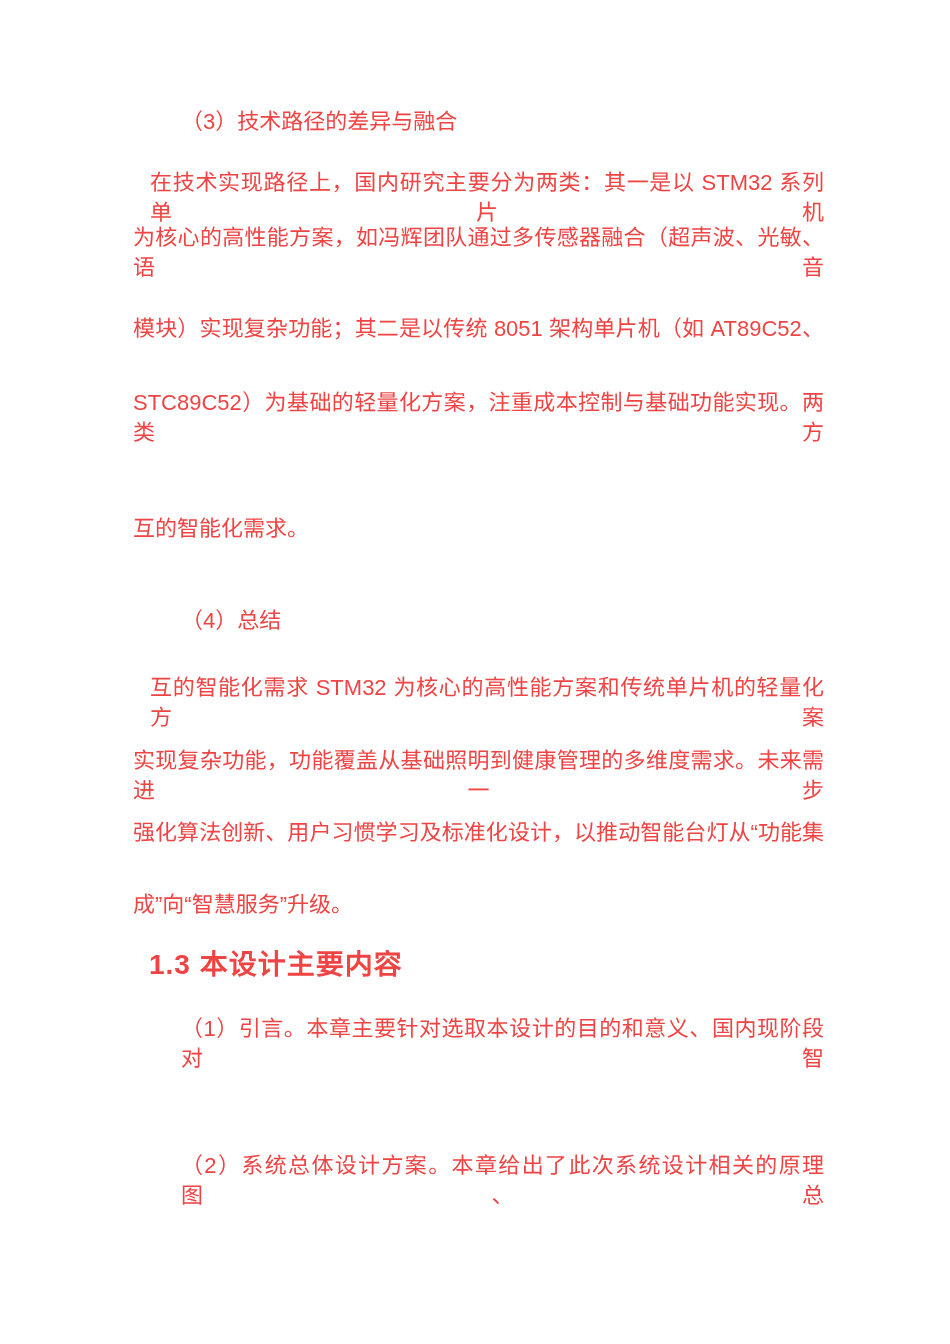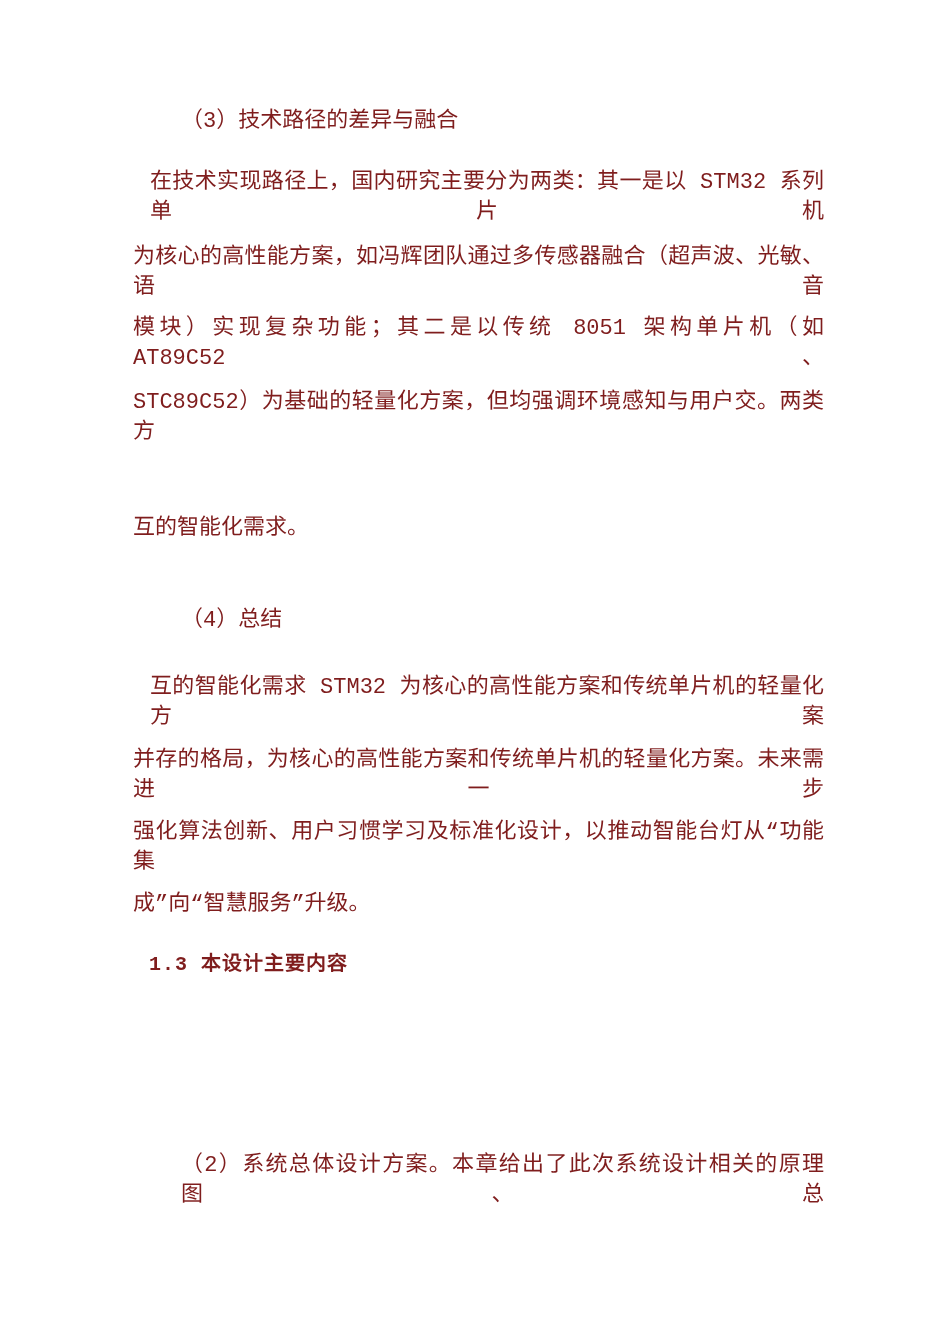--- a/index.html
+++ b/index.html
@@ -6,22 +6,22 @@
     margin: 0;
     padding: 0;
     background: #ffffff;
   }
   .page {
     position: relative;
     width: 886px;
     height: 1344px;
     background: #ffffff;
     overflow: hidden;
-    font-family: Liberation Mono, monospace;
-    color: #7f1d1d;
+    font-family: Liberation Sans, sans-serif;
+    color: #ef4444;
   }
   .line {
     position: absolute;
     left: 133px;
     right: 62px;
     height: 32px;
     line-height: 30px;
     font-size: 22px;
   }
   
@@ -29,35 +29,36 @@
     text-align: justify;
     text-align-last: justify;
     -moz-text-align-last: justify;
   }
   
   .indent2 { padding-left: 48px; }
   
   .indentS { padding-left: 17px; }
   .heading {
     font-weight: bold;
-    font-size: 20px;
+    font-size: 28px;
     padding-left: 16px;
     letter-spacing: 1px;
   }
 </style>
 </head>
 <body>
 
 <div class="page">
   <div class="line indent2" style="top:107px">（3）技术路径的差异与融合</div>
   <div class="line indentS justify" style="top:168px">在技术实现路径上，国内研究主要分为两类：其一是以 STM32 系列单片机</div>
-  <div class="line justify" style="top:243px">为核心的高性能方案，如冯辉团队通过多传感器融合（超声波、光敏、语音</div>
+  <div class="line justify" style="top:223px">为核心的高性能方案，如冯辉团队通过多传感器融合（超声波、光敏、语音</div>
   <div class="line justify" style="top:314px">模块）实现复杂功能；其二是以传统 8051 架构单片机（如 AT89C52、</div>
-  <div class="line justify" style="top:388px">STC89C52）为基础的轻量化方案，但均强调环境感知与用户交。两类方</div>
+  <div class="line justify" style="top:388px">STC89C52）为基础的轻量化方案，注重成本控制与基础功能实现。两类方</div>
   <div class="line" style="top:514px">互的智能化需求。</div>
   <div class="line indent2" style="top:606px">（4）总结</div>
   <div class="line indentS justify" style="top:673px">互的智能化需求 STM32 为核心的高性能方案和传统单片机的轻量化方案</div>
-  <div class="line justify" style="top:746px">并存的格局，为核心的高性能方案和传统单片机的轻量化方案。未来需进一步</div>
+  <div class="line justify" style="top:746px">实现复杂功能，功能覆盖从基础照明到健康管理的多维度需求。未来需进一步</div>
   <div class="line" style="top:890px">成”向“智慧服务”升级。</div>
   <div class="line justify" style="top:818px">强化算法创新、用户习惯学习及标准化设计，以推动智能台灯从“功能集</div>
   <div class="line heading" style="top:950px">1.3 本设计主要内容</div>
+  <div class="line indent2 justify" style="top:1014px">（1）引言。本章主要针对选取本设计的目的和意义、国内现阶段对智</div>
   <div class="line indent2 justify" style="top:1151px">（2）系统总体设计方案。本章给出了此次系统设计相关的原理图、总</div>
 </div>
 
 </body></html>

